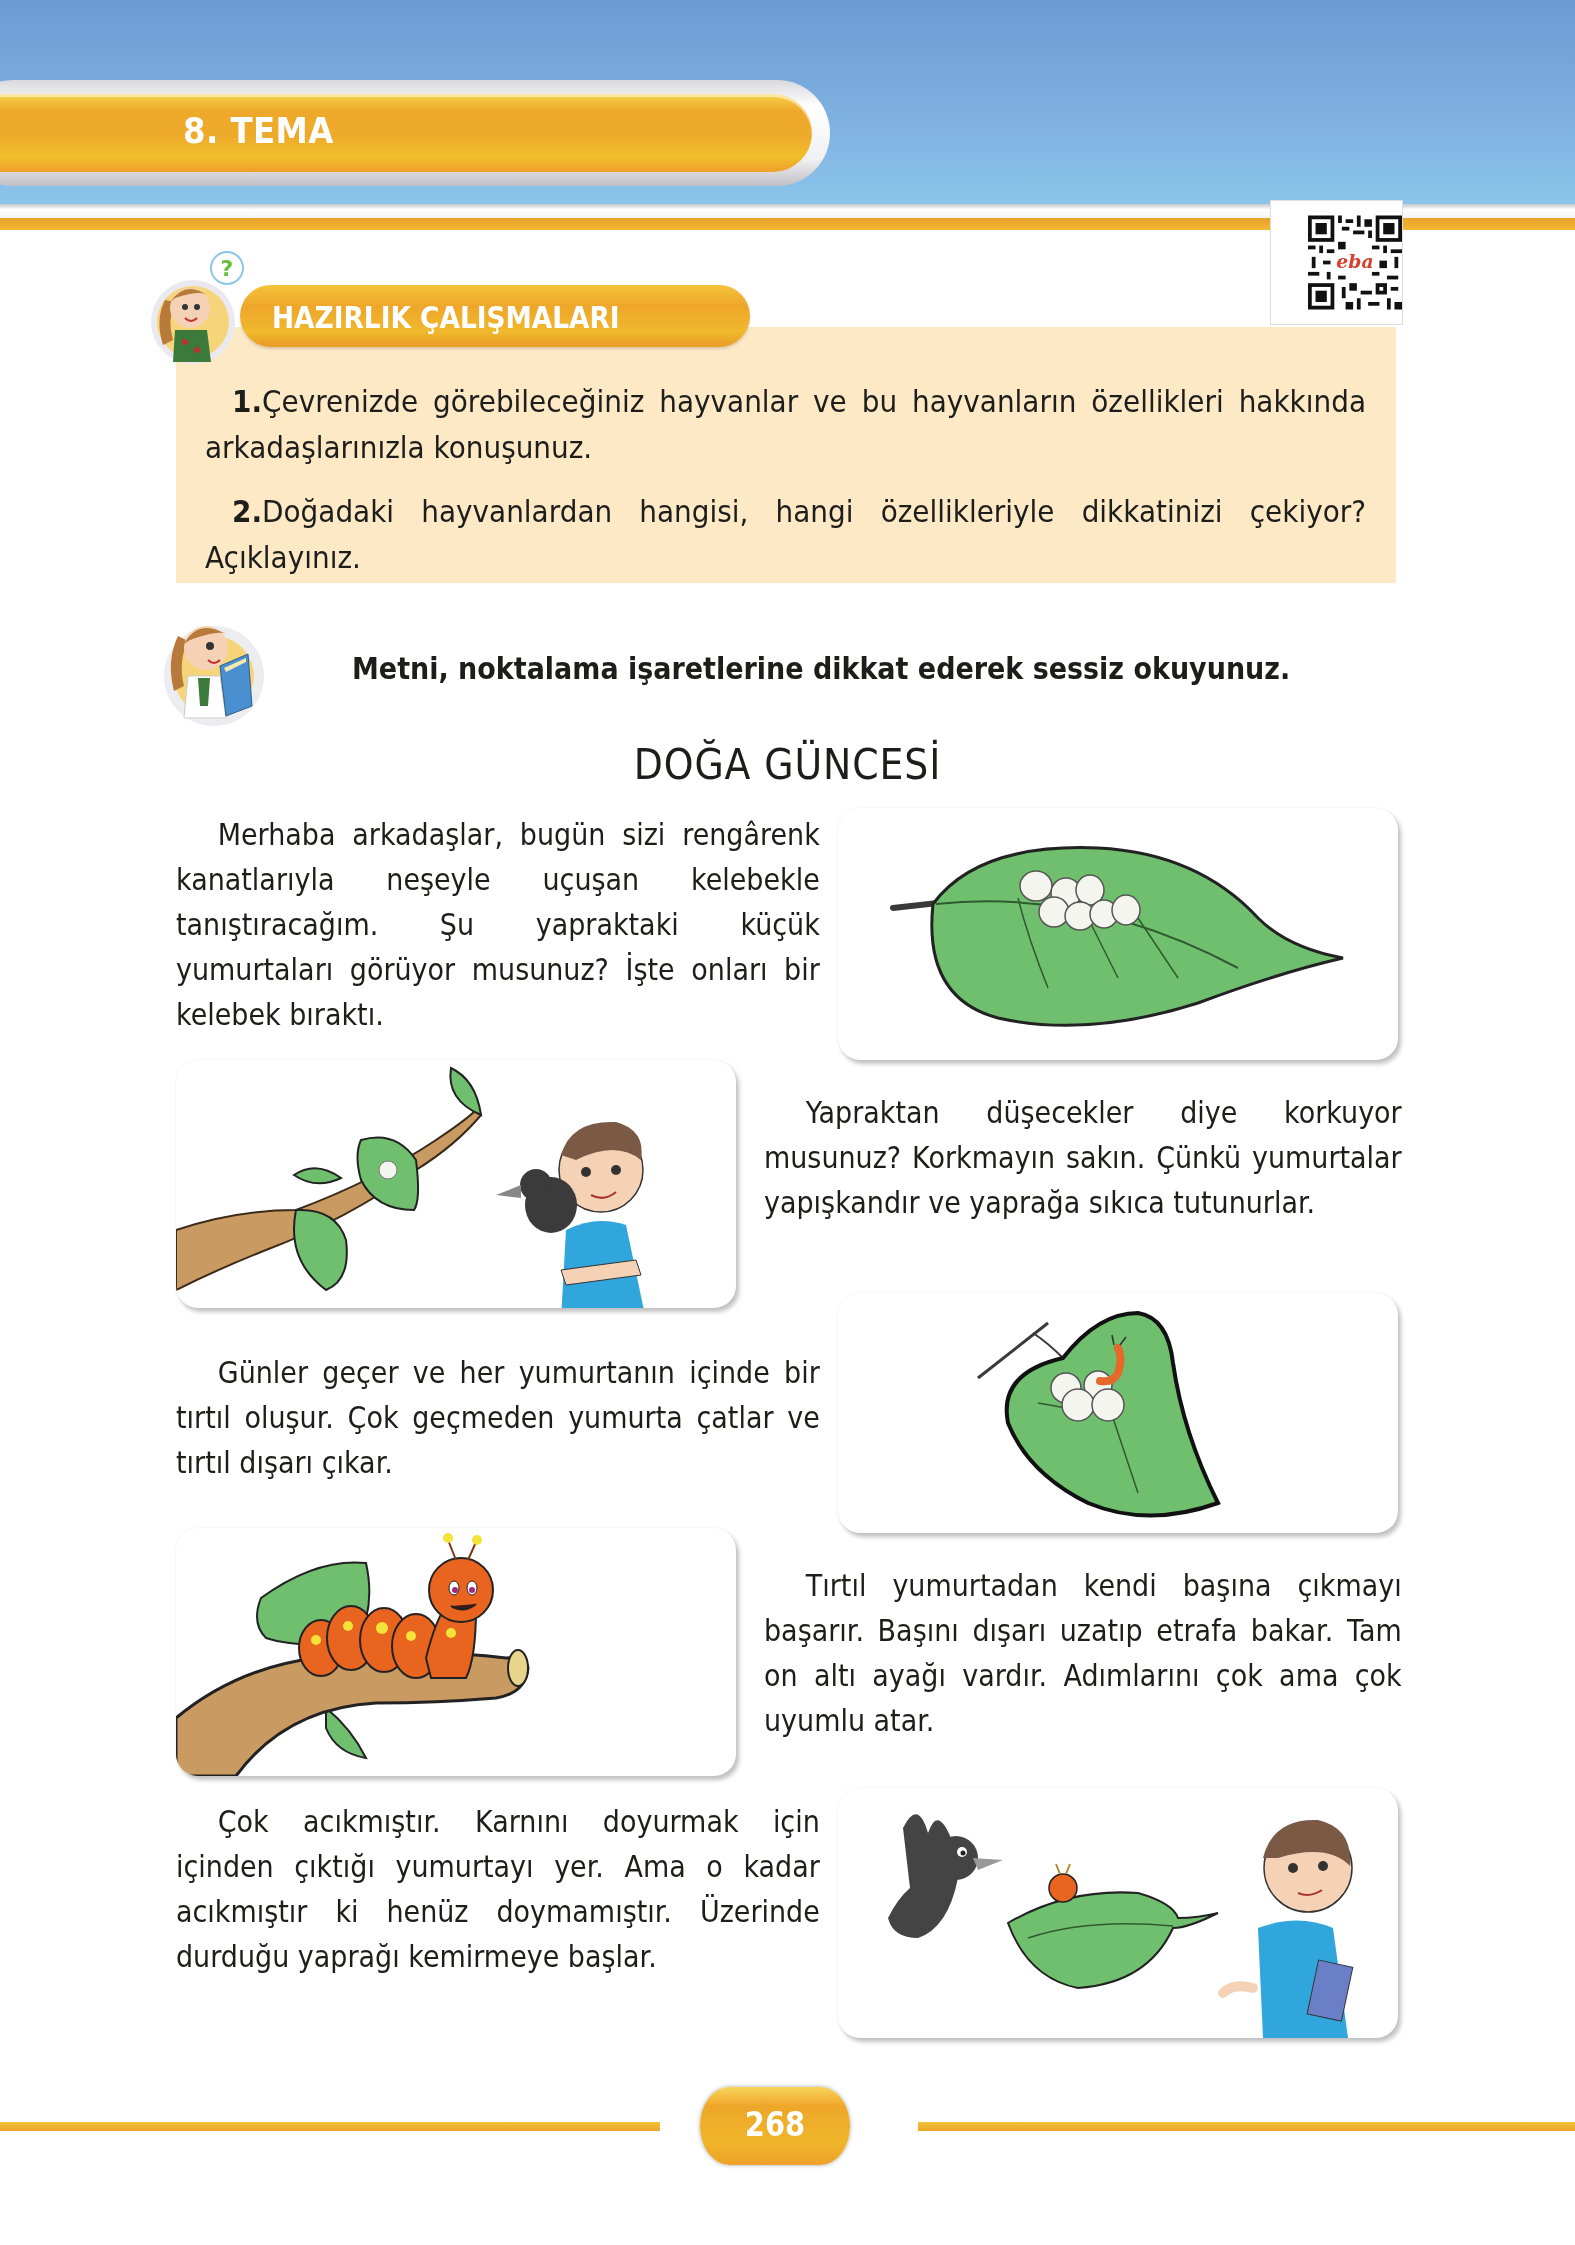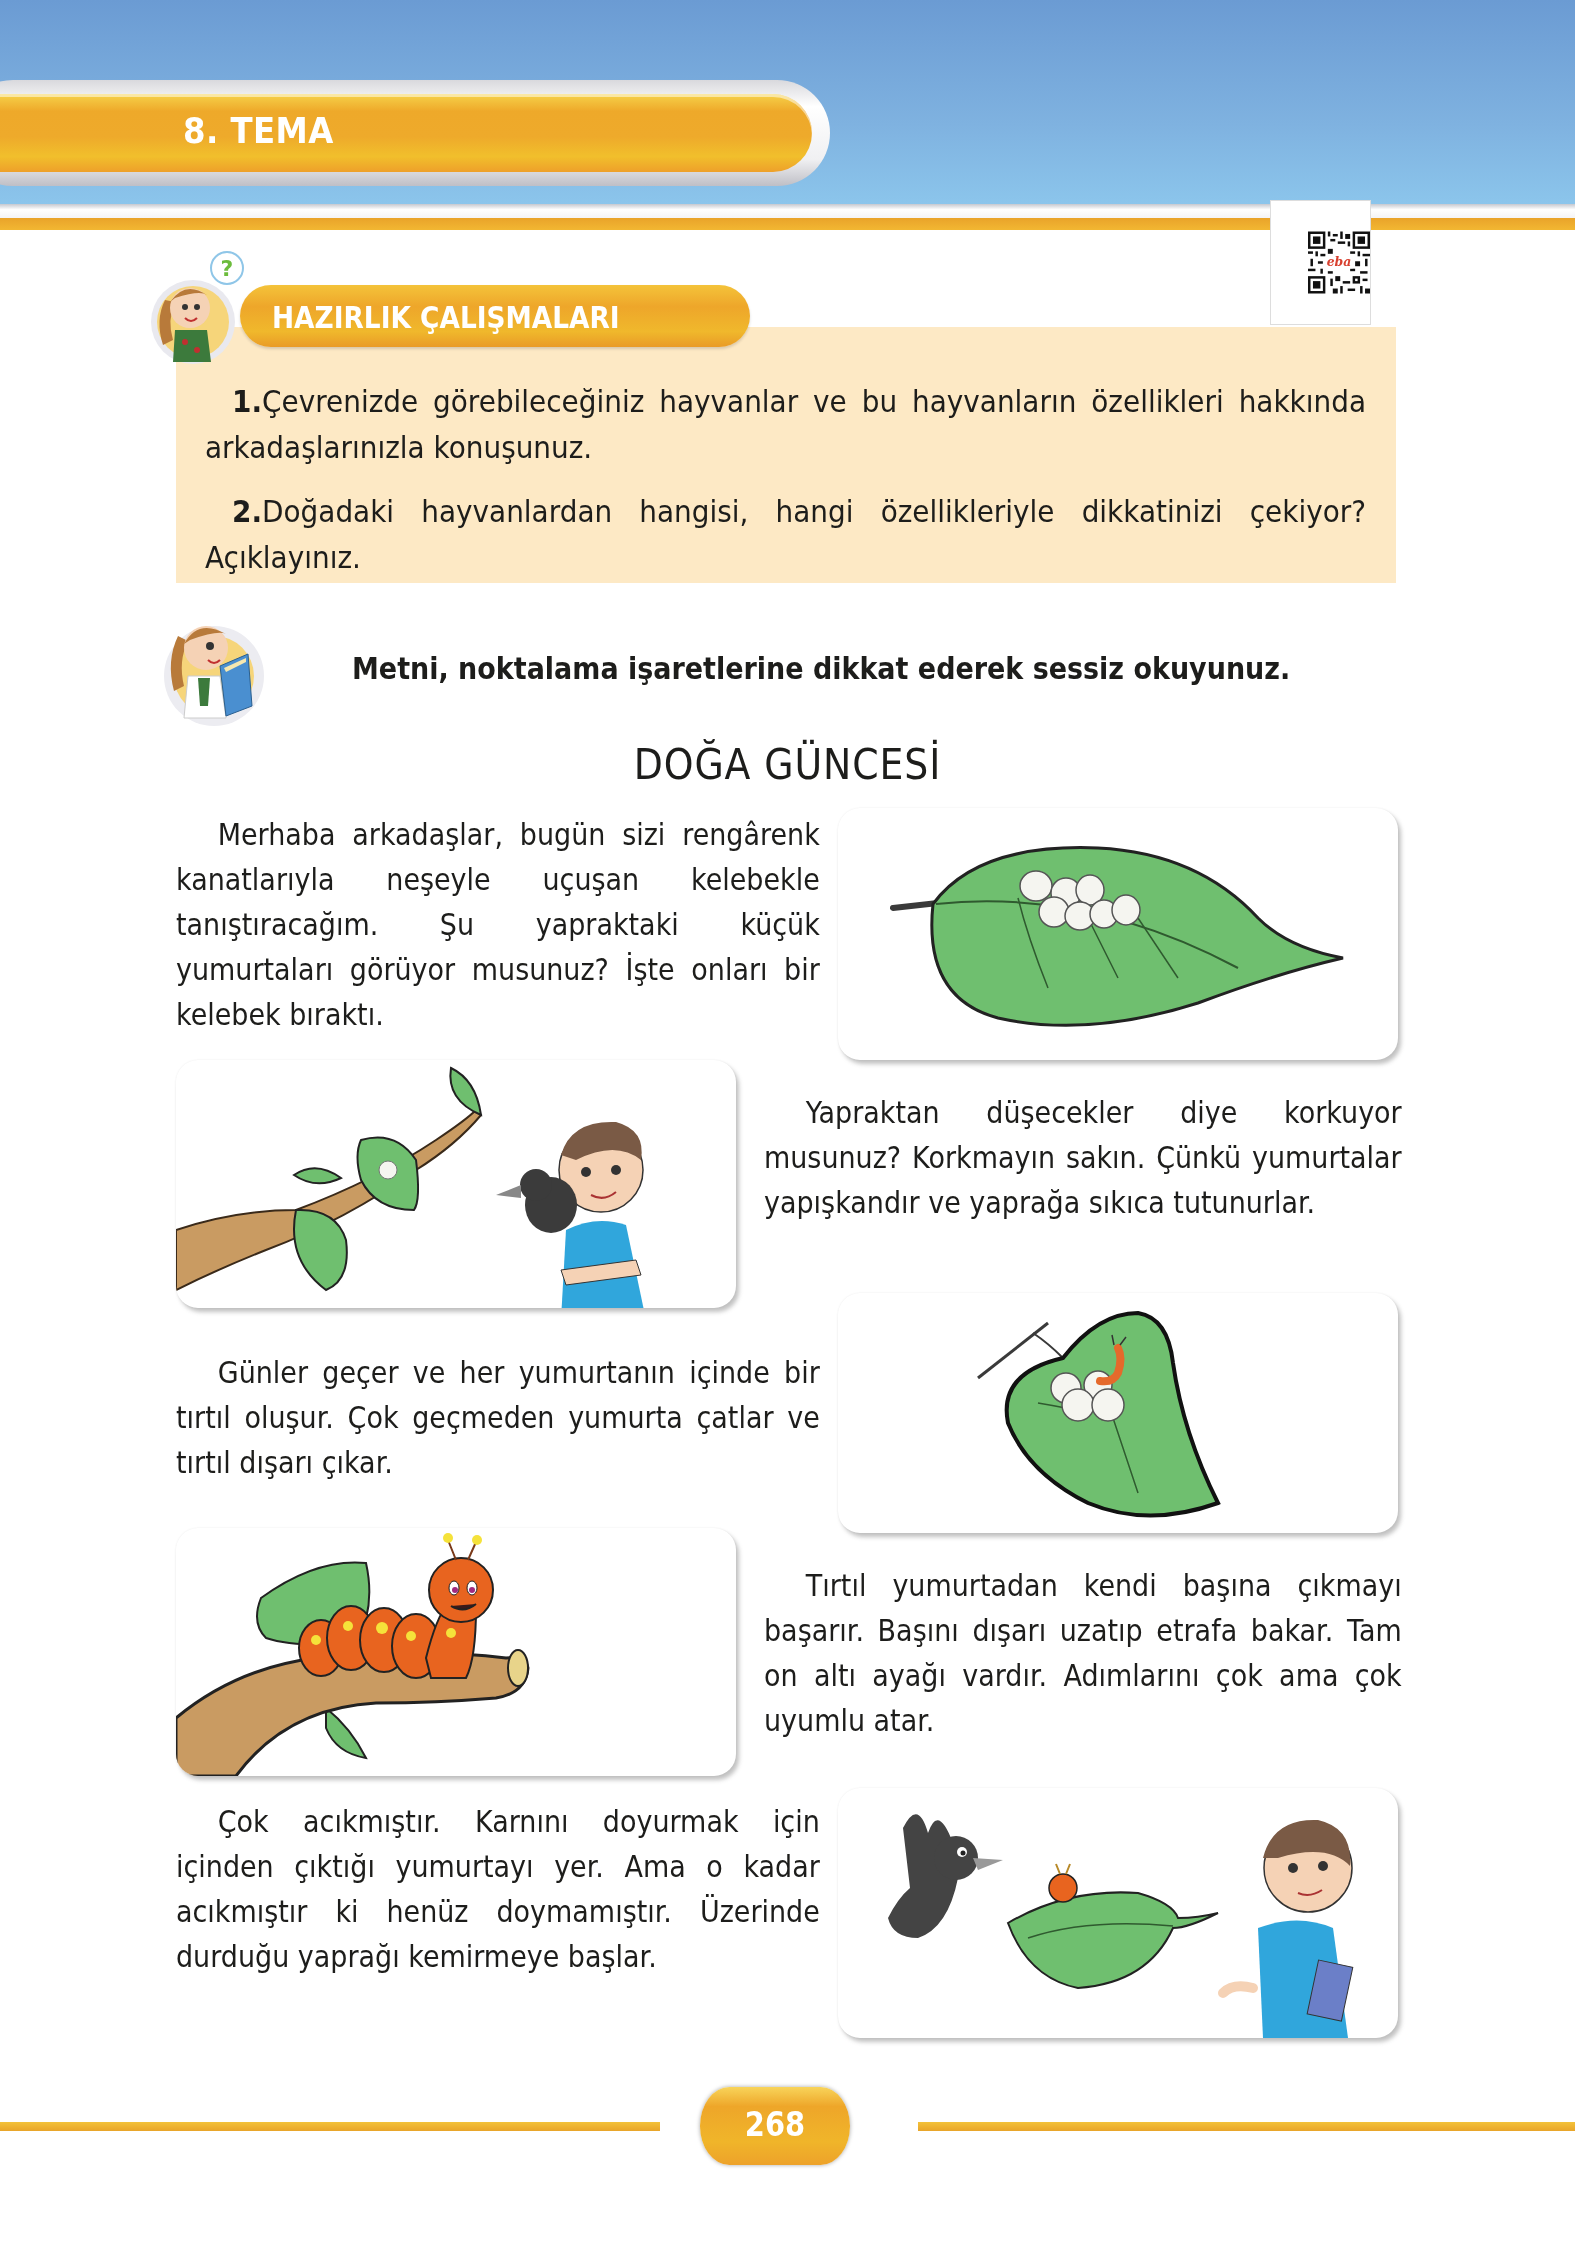--- a/index.html
+++ b/index.html
@@ -31,21 +31,21 @@
   }
   .tema-title {
     position: absolute; left: 183px; top: 110px;
     font-family: "DejaVu Sans", sans-serif; font-weight: bold; font-size: 36px;
     color: #ffffff; letter-spacing: 0.5px;
     transform: scaleX(0.9); transform-origin: left center;
   }
 
   
   .qr-box {
-    position: absolute; left: 1270px; top: 200px; width: 101px; height: 125px;
+    position: absolute; left: 1270px; top: 200px; width: 133px; height: 125px;
     background: #fff; border: 1px solid #ddd; padding-left: 37px;
   }
   .qr-box svg { width: 100%; height: 100%; display: block; }
   .qr-label {
     position: absolute; left: 1268px; top: 333px;
     font-size: 19px; font-weight: bold; color: #1a1a1a;
   }
 
   
   .hazirlik-box {

